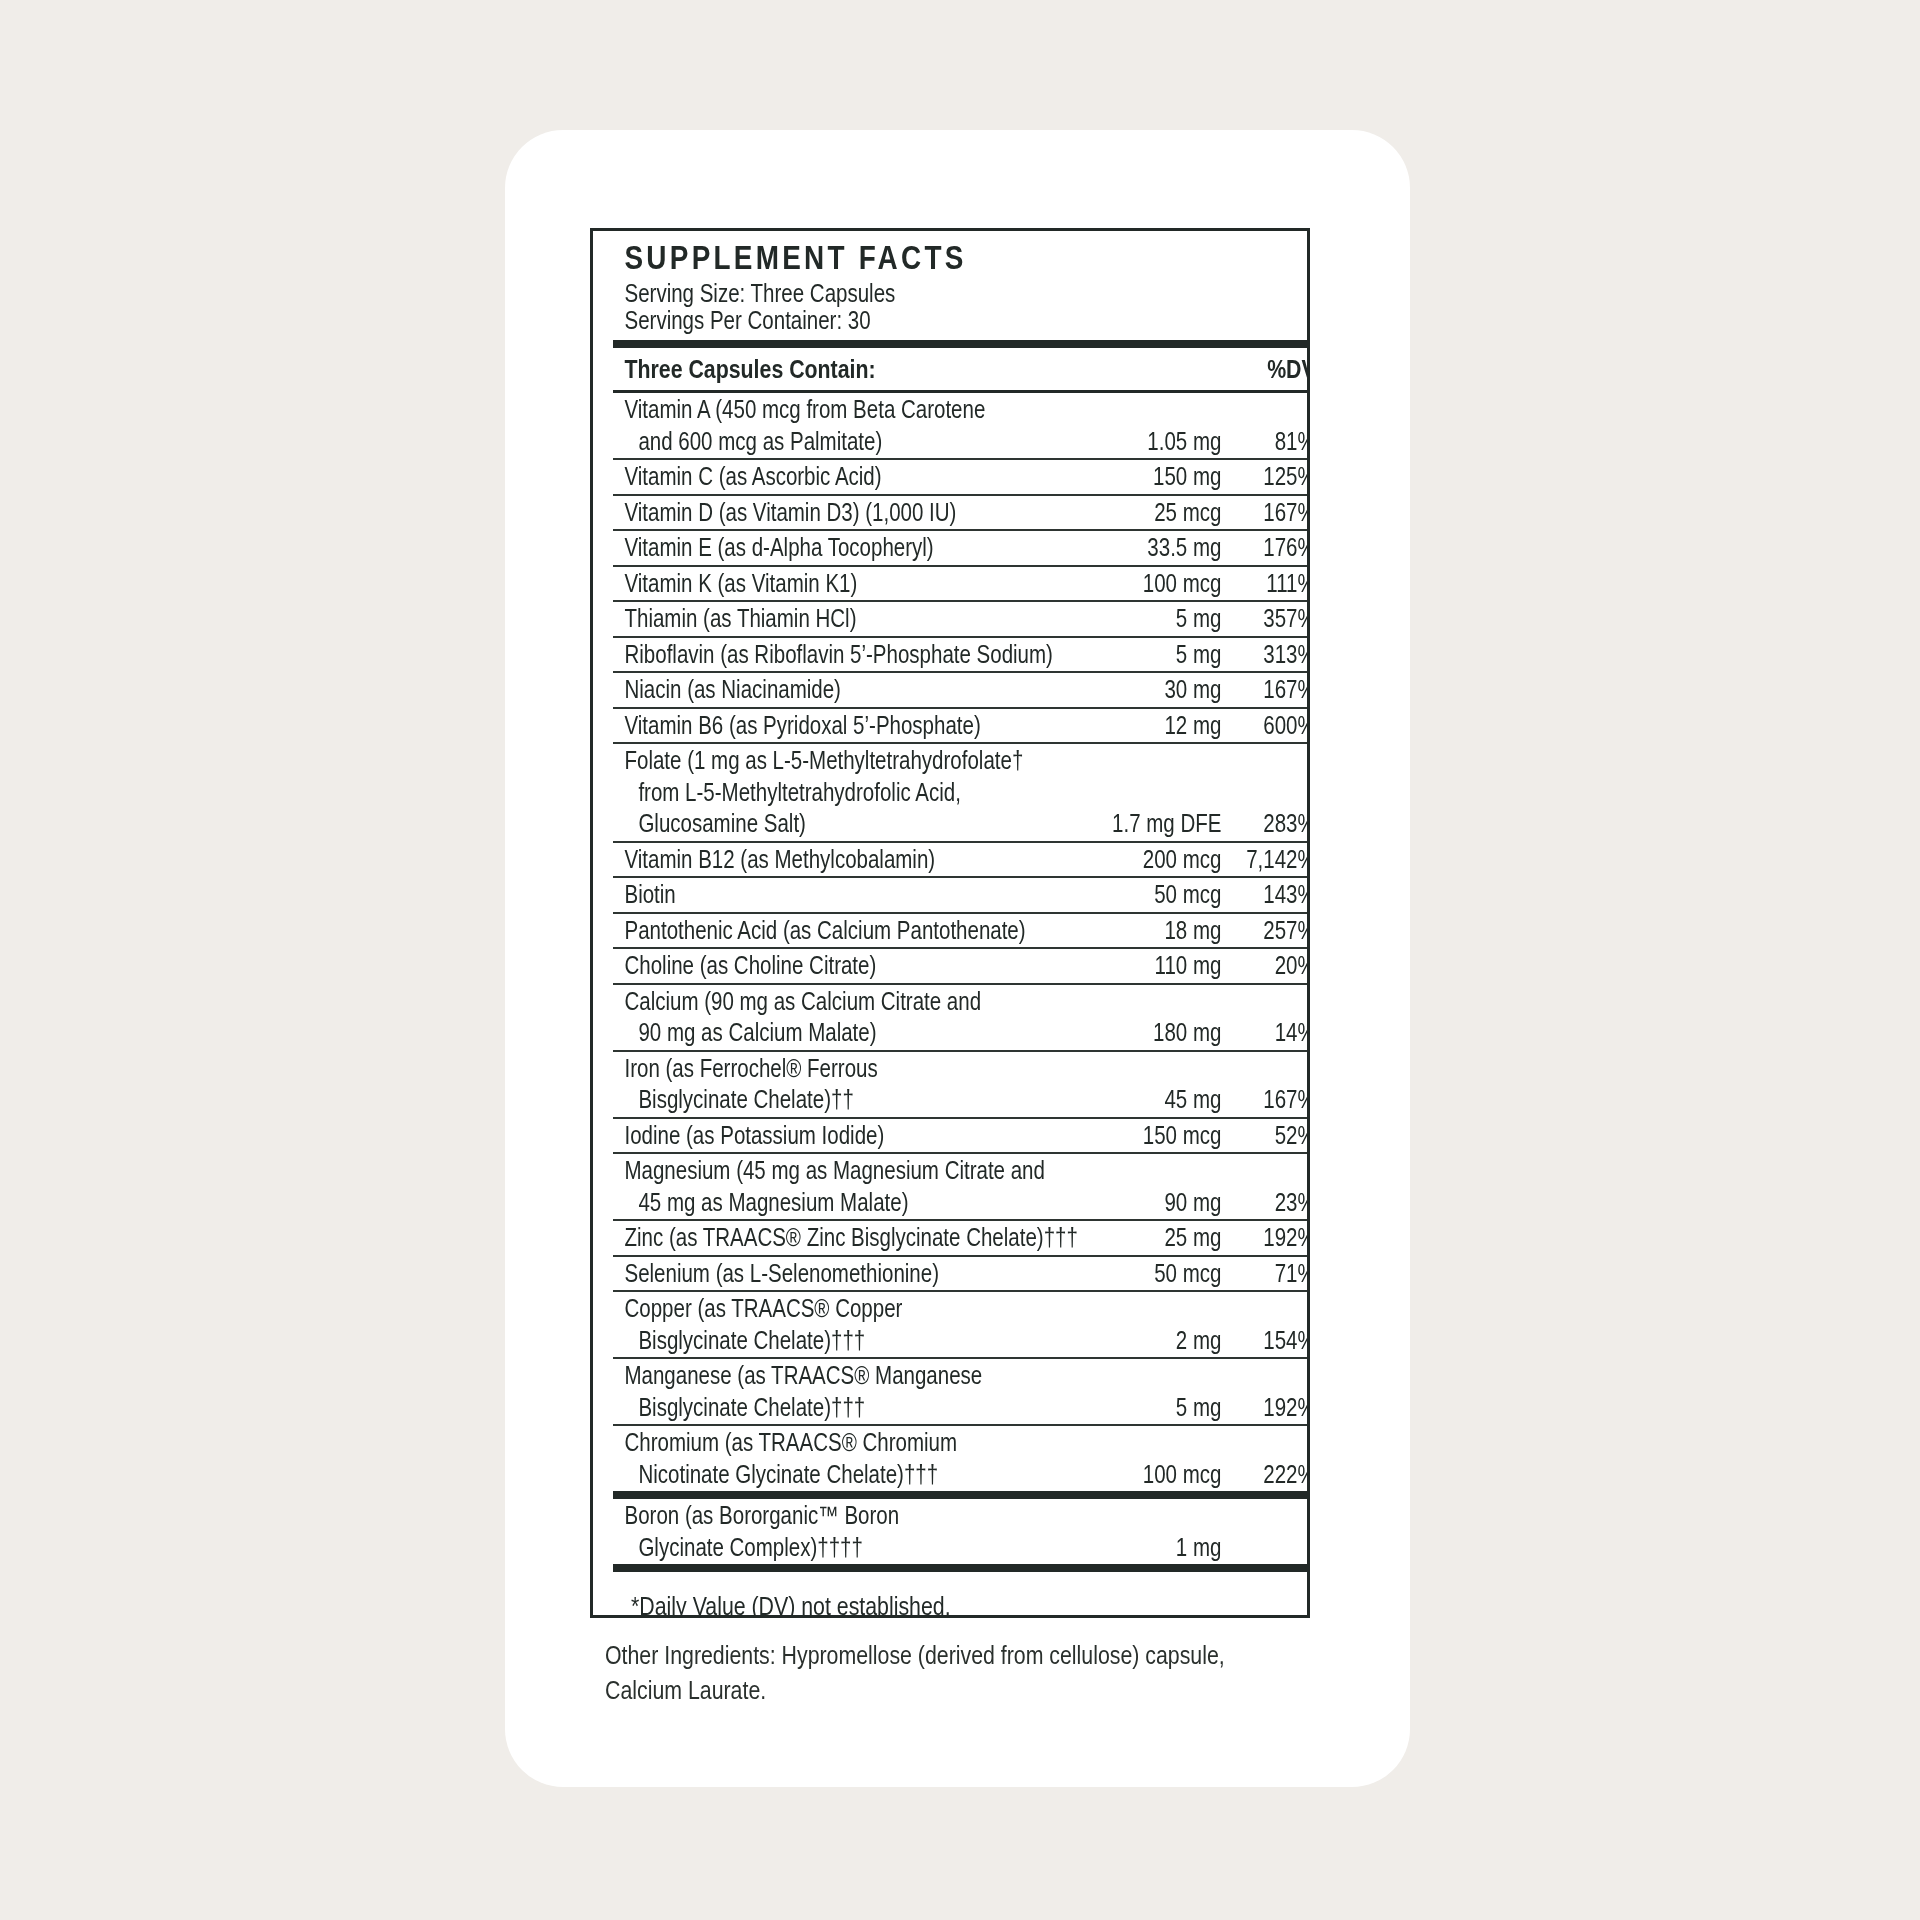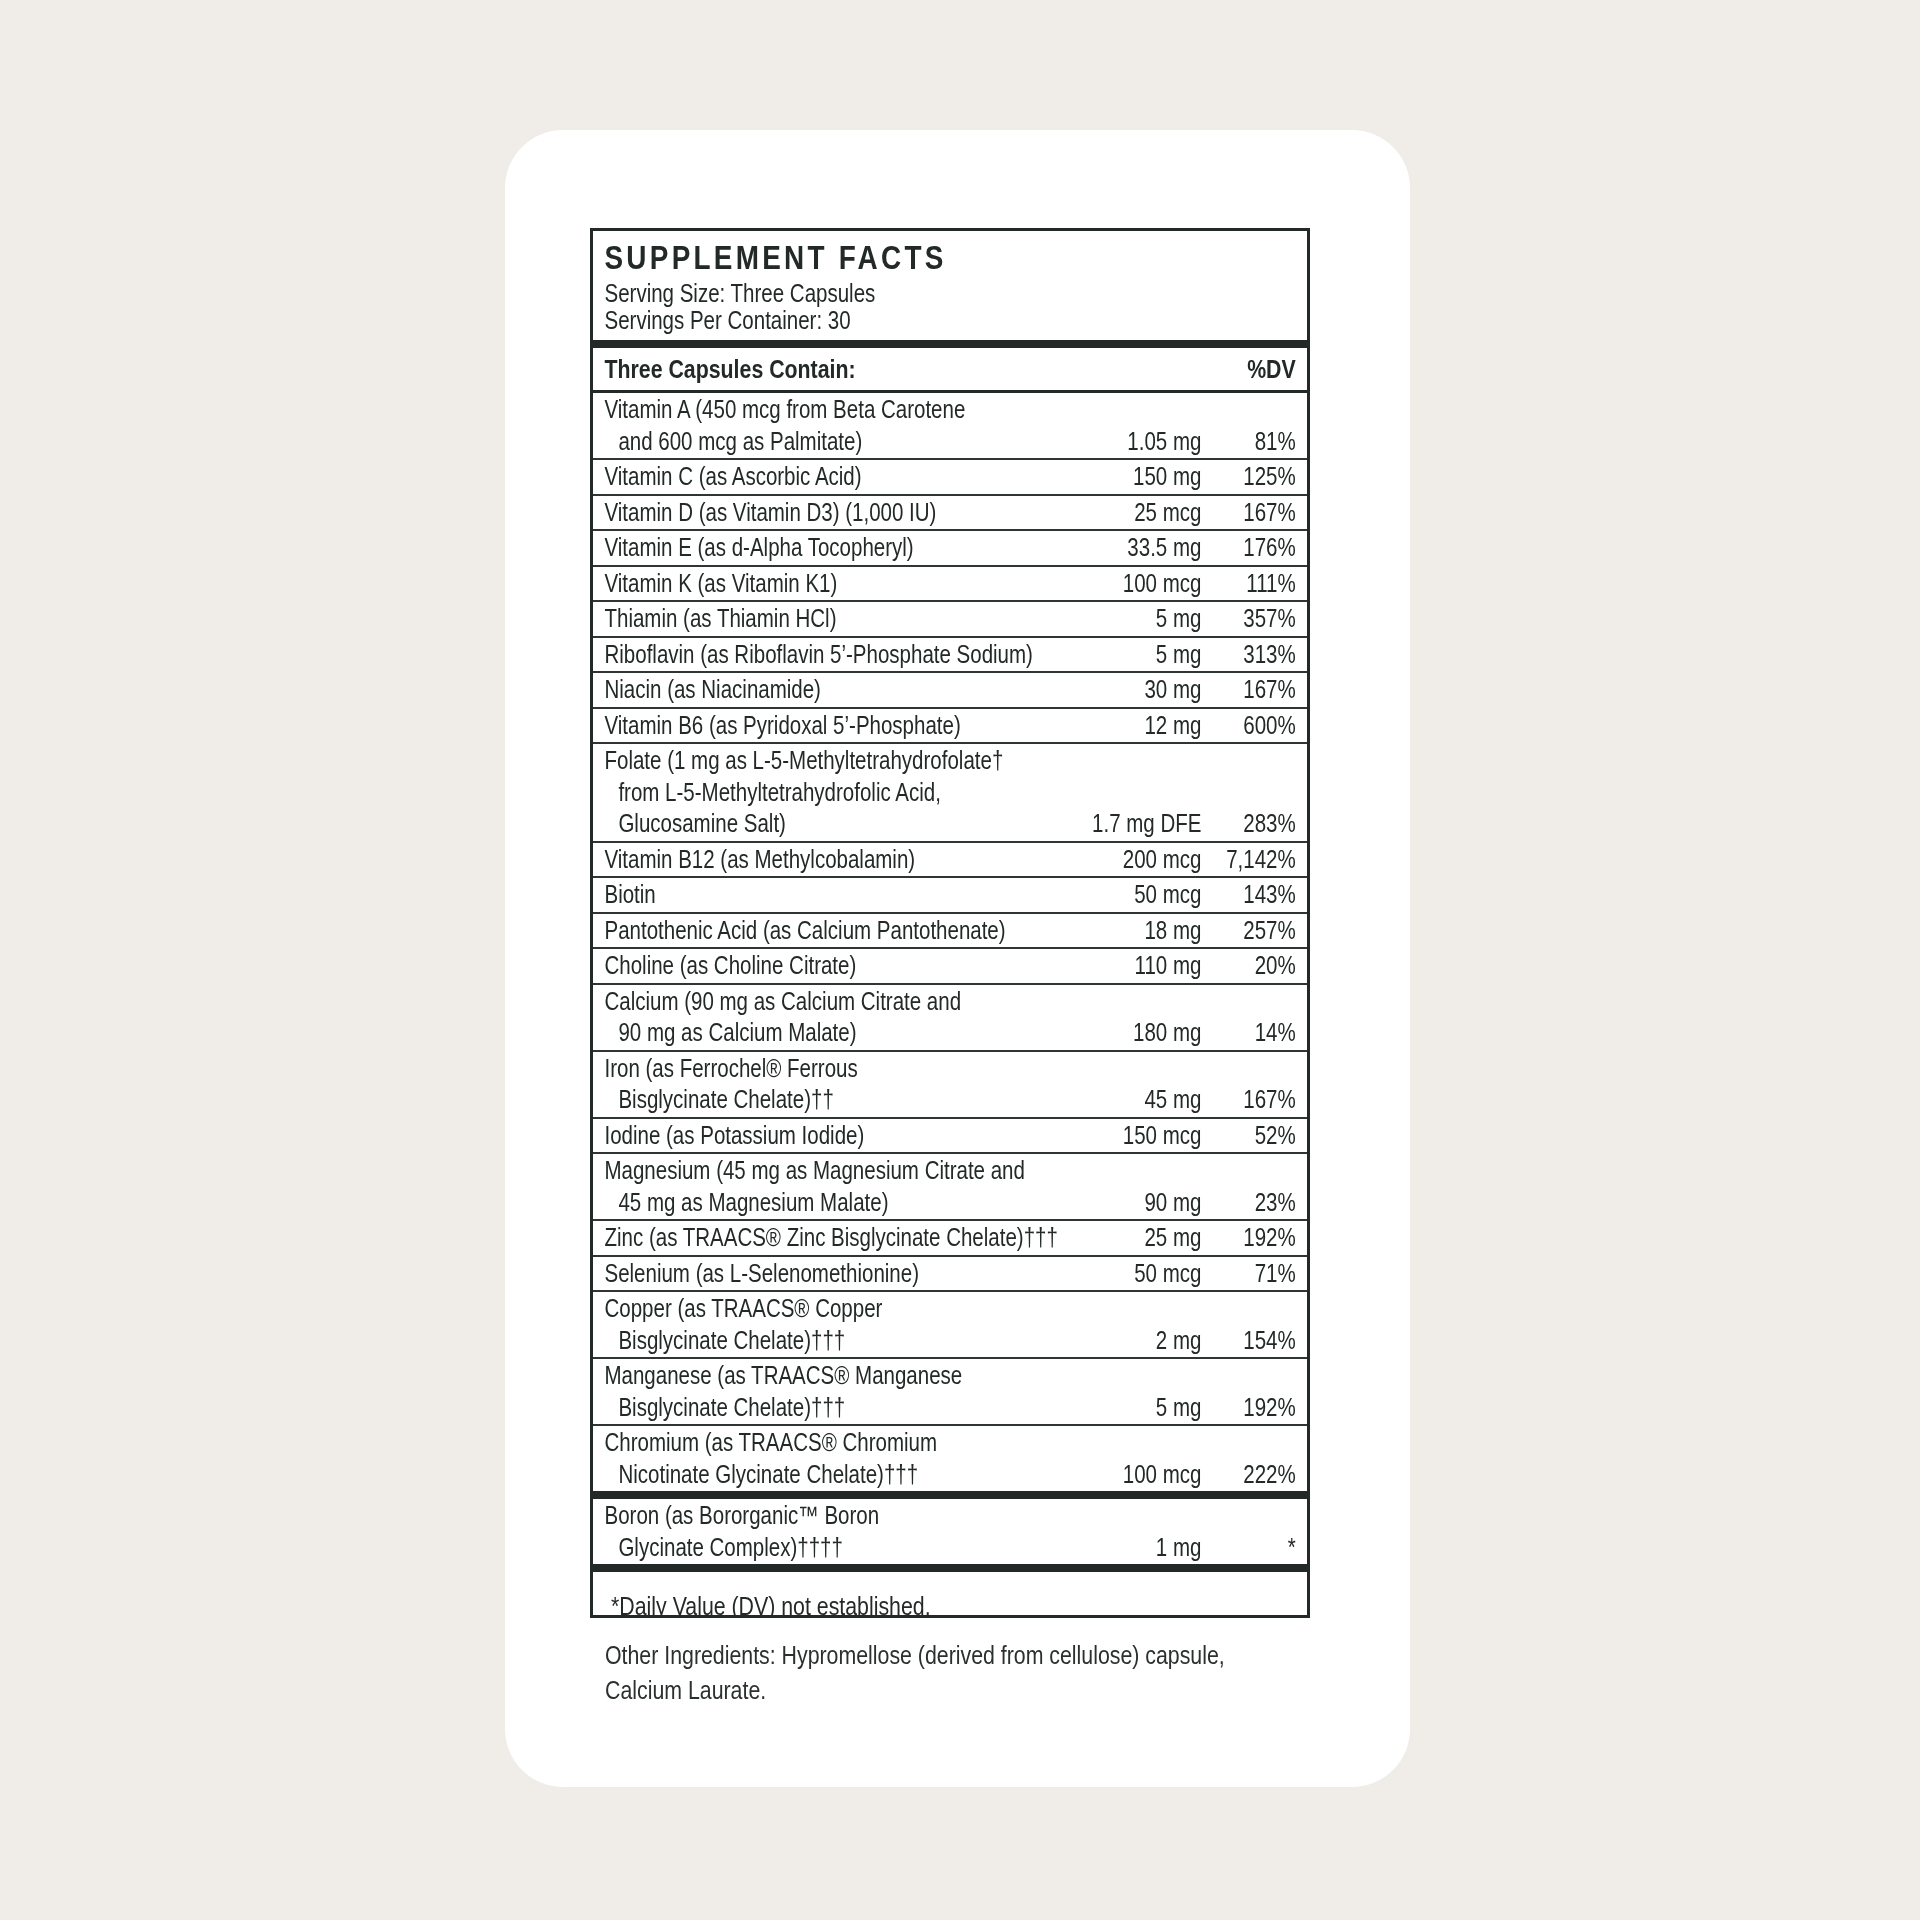--- a/index.html
+++ b/index.html
@@ -1,19 +1,19 @@
 <!DOCTYPE html>
 <html><head>
 <meta charset="utf-8">
 <style>
   html,body{margin:0;padding:0;}
   body{width:1920px;height:1920px;background:#f0ede9;font-family:"Liberation Sans",sans-serif;}
   .canvas{position:relative;width:1920px;height:1920px;background:#f0ede9;color:#222927;overflow:hidden;}
   .card{position:absolute;left:505px;top:130px;width:905px;height:1657px;background:#ffffff;border-radius:58px;}
-  .facts-box{position:absolute;left:85px;top:98px;width:720px;height:1390px;border:3px solid #222927;box-sizing:border-box;overflow:hidden;background:#ffffff;}
+  .facts-box{position:absolute;left:85px;top:98px;width:720px;height:1390px;border:3px solid #222927;box-sizing:border-box;overflow:hidden;background:#ffffff;padding-left:20px;}
   .condense{width:871px;transform:scaleX(0.82);transform-origin:0 0;}
   .title{margin:8px 14px 0;font-size:34px;line-height:36px;font-weight:bold;letter-spacing:4px;white-space:nowrap;}
   .serving{margin:0 14px;font-size:25px;line-height:27px;white-space:nowrap;}
   .serving.first{margin-top:5px;}
   .bar{width:100%;background:#222927;}
   .bar.thick{height:8px;margin-top:6px;}
   .bar.med{height:3px;}
   .bar.thick2{height:8px;}
   .contain-row{display:flex;align-items:flex-end;padding:6px 14px 5px;font-size:26px;font-weight:bold;}
   .contain-row .spacer{flex:1 1 0;}

